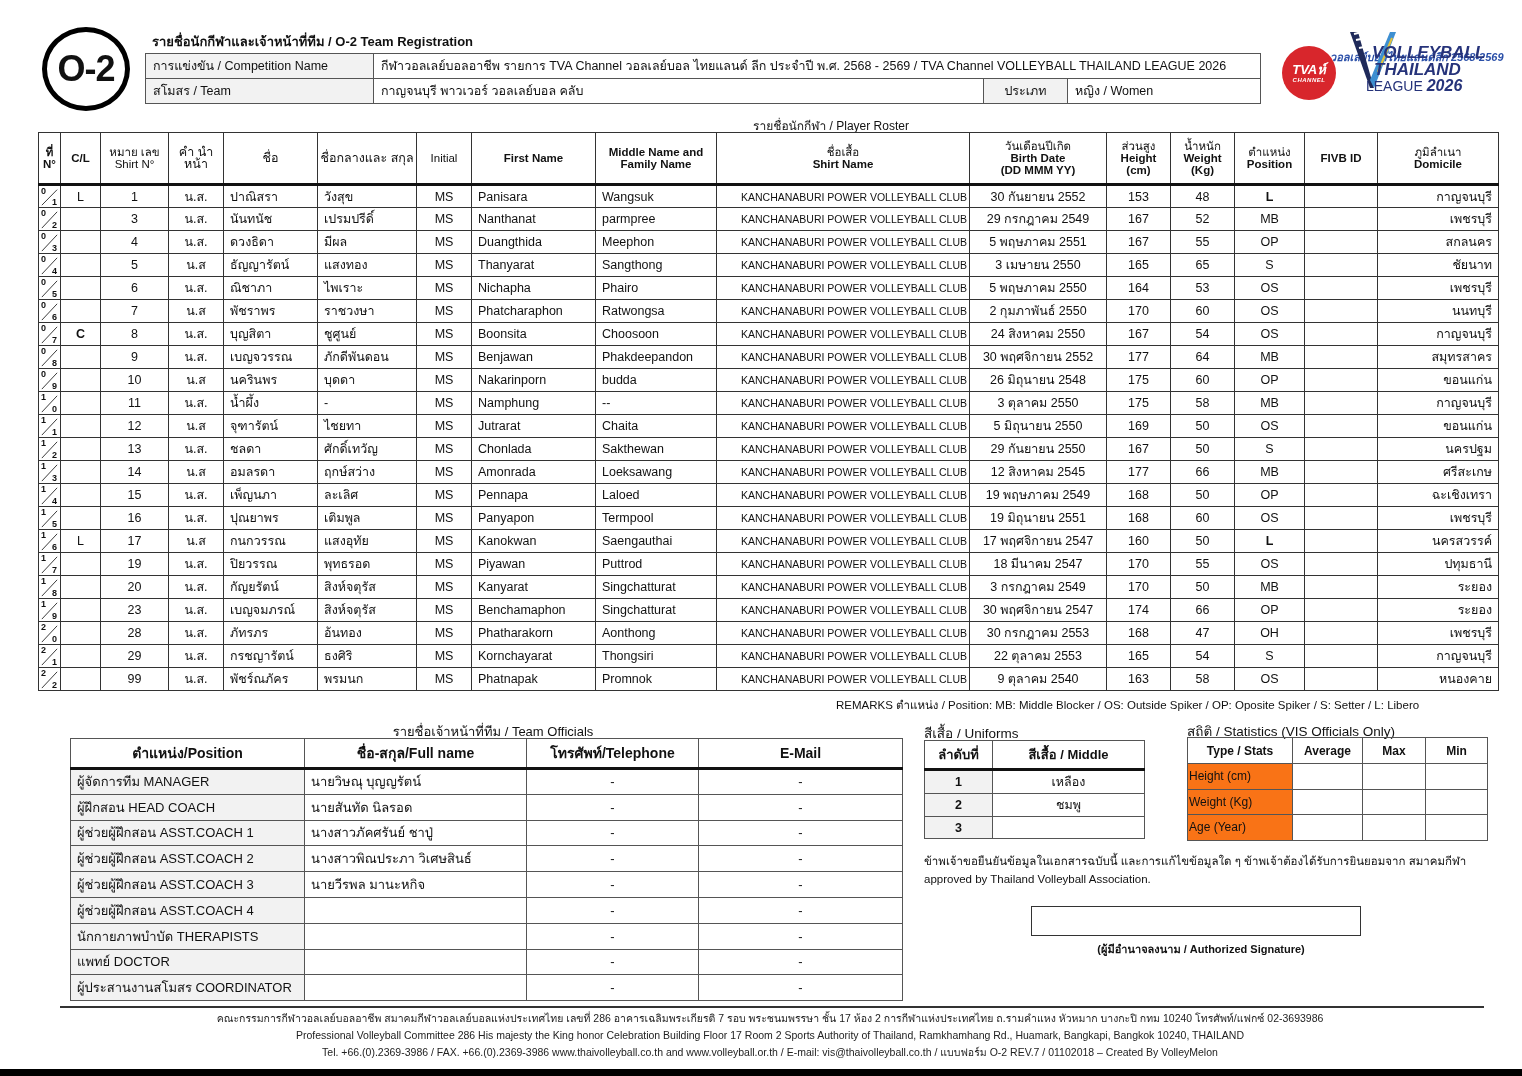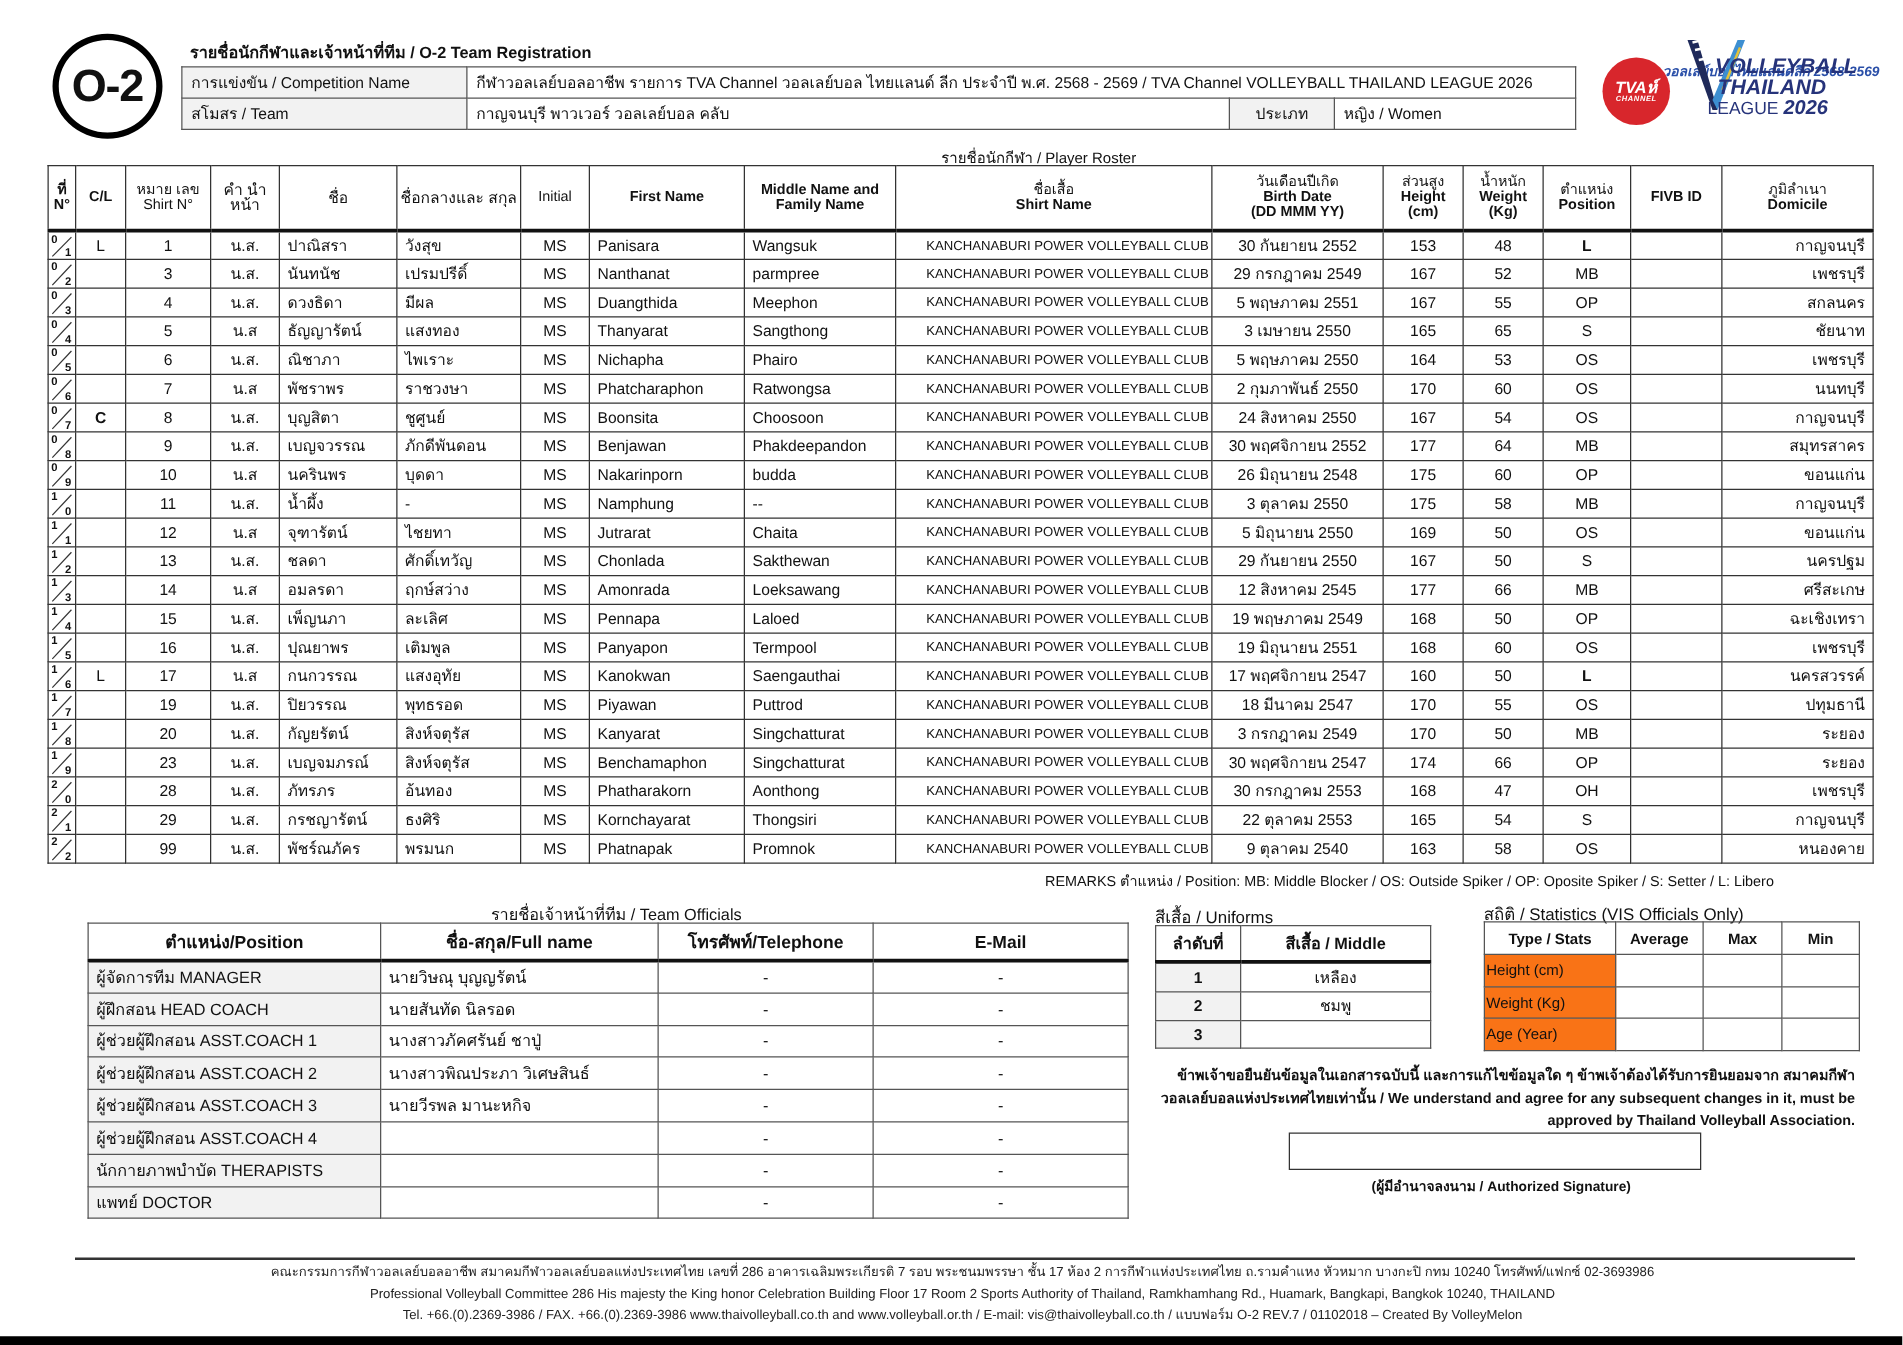--- a/index.html
+++ b/index.html
@@ -63,21 +63,21 @@
   #uniforms-table th { border: 1.5px solid #555; border-bottom: 3px solid #111; height: 29px; font-size: 13px; font-weight: bold; }
   #uniforms-table td { border: 1.5px solid #555; height: 22px; font-size: 12.5px; text-align: center; }
   #uniforms-table td.idx { background: #f2f2f2; font-weight: bold; }
 
   #stats-caption { left: 1187px; top: 720px; font-size: 13.5px; }
   #stats-table { left: 1187px; top: 737px; width: 300px; border-collapse: collapse; table-layout: fixed; }
   #stats-table th { border: 1.5px solid #555; height: 26px; font-size: 12px; font-weight: bold; }
   #stats-table td { border: 1.5px solid #555; height: 25.5px; font-size: 12px; }
   #stats-table td.lbl { background: #f97316; font-weight: normal; text-align: left; }
 
-  #declaration { left: 924px; top: 852px; width: 560px; text-align: right; font-size: 11.5px; font-weight: bold; line-height: 18px; }
+  #declaration { left: 924px; top: 852px; width: 560px; text-align: left; font-size: 11.5px; font-weight: normal; line-height: 18px; }
   #signature-box { left: 1031px; top: 906px; width: 330px; height: 30px; border: 1.5px solid #333; }
   #signature-caption { left: 1031px; top: 940px; width: 340px; text-align: center; font-size: 11px; font-weight: bold; }
 
   #footer-line { left: 60px; top: 1006px; width: 1424px; height: 2px; background: #333; }
   #footer { left: 0; width: 1540px; top: 1010px; text-align: center; font-size: 10.5px; line-height: 17px; color: #222; }
   #bottom-bar { left: 0; top: 1069px; width: 1522px; height: 7px; background: #000; }
 </style>
 </head>
 <body>
 
@@ -797,20 +797,26 @@
         <td></td>
         <td class="c">-</td>
         <td class="c">-</td>
       </tr>
       <tr>
         <td class="pos">แพทย์ DOCTOR</td>
         <td></td>
         <td class="c">-</td>
         <td class="c">-</td>
       </tr>
+      <tr>
+        <td class="pos">ผู้ประสานงานสโมสร COORDINATOR</td>
+        <td></td>
+        <td class="c">-</td>
+        <td class="c">-</td>
+      </tr>
     </tbody>
 </table>
 
 <div id="uniforms-caption" class="abs">สีเสื้อ / Uniforms</div>
 <table id="uniforms-table" class="abs">
   <colgroup>
       <col style="width:68px">
       <col style="width:152px">
     </colgroup>
   <thead>
@@ -868,21 +874,20 @@
         <td class="lbl">Age (Year)</td>
         <td></td>
         <td></td>
         <td></td>
       </tr>
     </tbody>
 </table>
 
 <div id="declaration" class="abs">
   <div>ข้าพเจ้าขอยืนยันข้อมูลในเอกสารฉบับนี้ และการแก้ไขข้อมูลใด ๆ ข้าพเจ้าต้องได้รับการยินยอมจาก สมาคมกีฬา</div>
-  <div>วอลเลย์บอลแห่งประเทศไทยเท่านั้น / We understand and agree for any subsequent changes in it, must be</div>
   <div>approved by Thailand Volleyball Association.</div>
 </div>
 <div id="signature-box" class="abs"></div>
 <div id="signature-caption" class="abs">(ผู้มีอำนาจลงนาม / Authorized Signature)</div>
 
 <div id="footer-line" class="abs"></div>
 <div id="footer" class="abs">
   <div>คณะกรรมการกีฬาวอลเลย์บอลอาชีพ สมาคมกีฬาวอลเลย์บอลแห่งประเทศไทย เลขที่ 286 อาคารเฉลิมพระเกียรติ 7 รอบ พระชนมพรรษา ชั้น 17 ห้อง 2 การกีฬาแห่งประเทศไทย ถ.รามคำแหง หัวหมาก บางกะปิ กทม 10240 โทรศัพท์/แฟกซ์ 02-3693986</div>
   <div>Professional Volleyball Committee 286 His majesty the King honor Celebration Building Floor 17 Room 2 Sports Authority of Thailand, Ramkhamhang Rd., Huamark, Bangkapi, Bangkok 10240, THAILAND</div>
   <div>Tel. +66.(0).2369-3986 / FAX. +66.(0).2369-3986 www.thaivolleyball.co.th and www.volleyball.or.th / E-mail: vis@thaivolleyball.co.th / แบบฟอร์ม O-2 REV.7 / 01102018 – Created By VolleyMelon</div>

